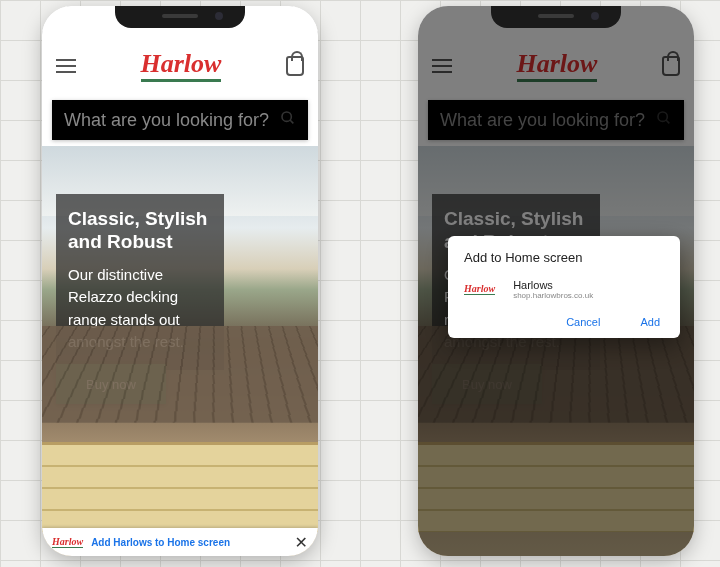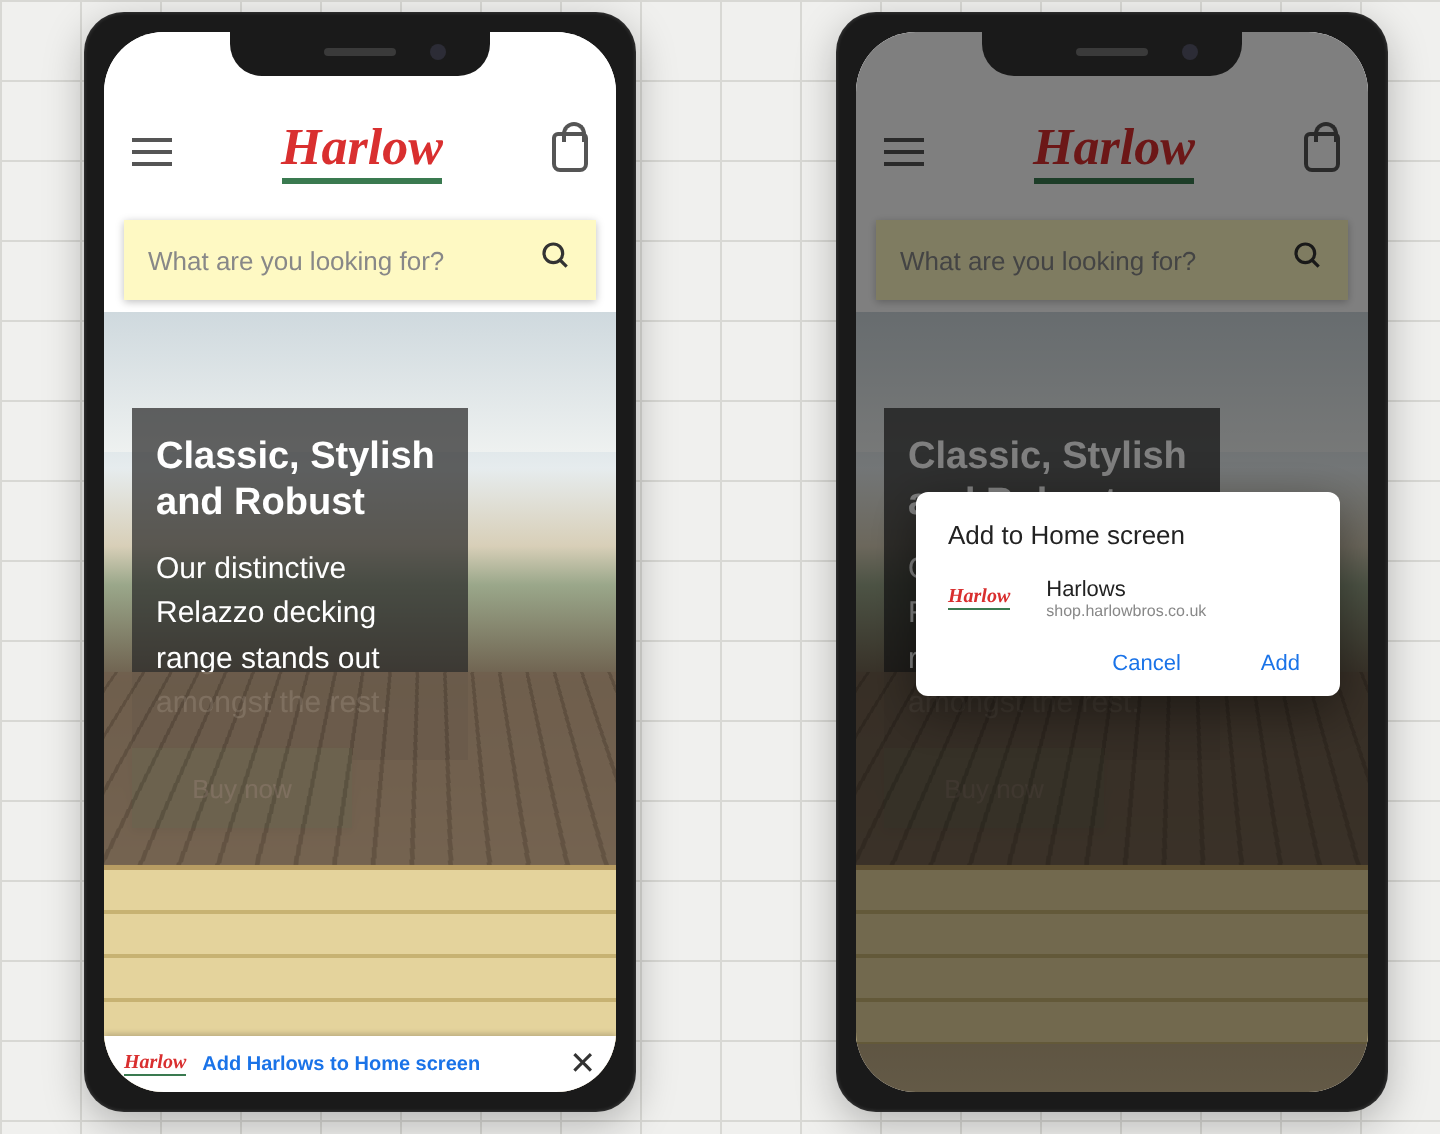--- a/index.html
+++ b/index.html
@@ -14,24 +14,24 @@
     font-family: -apple-system, Helvetica, Arial, sans-serif;
     position: relative;
     overflow: hidden;
   }
 
   .phone {
     position: absolute;
     width: 276px;
     height: 550px;
     top: 6px;
-    border-radius: 20px;
+    border-radius: 32px;
     background: #1a1a1a;
     box-shadow: 0 6px 20px rgba(0,0,0,0.25), inset 0 0 2px rgba(255,255,255,0.2);
-    padding: 10px;
+    padding: 0;
   }
   .phone.left { left: 42px; }
   .phone.right { left: 418px; }
 
   .screen {
     width: 100%;
     height: 100%;
     background: #fff;
     border-radius: 30px;
     position: relative;
@@ -78,24 +78,24 @@
     font-size: 26px; color:#d92f2f;
     border-bottom: 3px solid #3a7a50;
     line-height: 1;
     padding-bottom: 2px;
   }
   .bag { width:18px; height:20px; border:2px solid #555; border-radius:3px 3px 4px 4px; position:relative; }
   .bag::before{content:"";position:absolute;top:-7px;left:3px;width:8px;height:8px;border:2px solid #555;border-bottom:none;border-radius:8px 8px 0 0;}
 
   .searchbox {
     position:absolute; top:94px; left:10px; right:10px;
-    height:40px; background:#fef9c3;
+    height:40px; background:#000000;
     box-shadow: 0 1px 4px rgba(0,0,0,0.25);
     display:flex; align-items:center; padding:0 12px;
-    color:#888; font-size:13px;
+    color:#888; font-size:18px;
   }
   .searchbox .mag { margin-left:auto; font-size:18px; color:#333;}
 
   
   .hero {
     position:absolute; top:140px; left:0; right:0; bottom:0;
     background:
       linear-gradient(180deg, #bcc9d0 0%, #e6ecee 20%, #d8cfb8 30%, #9aa78a 35%, #6a5a49 48%, #7d6a55 60%, #a08a6d 72%, #c7b48d 100%);
     overflow:hidden;
   }

